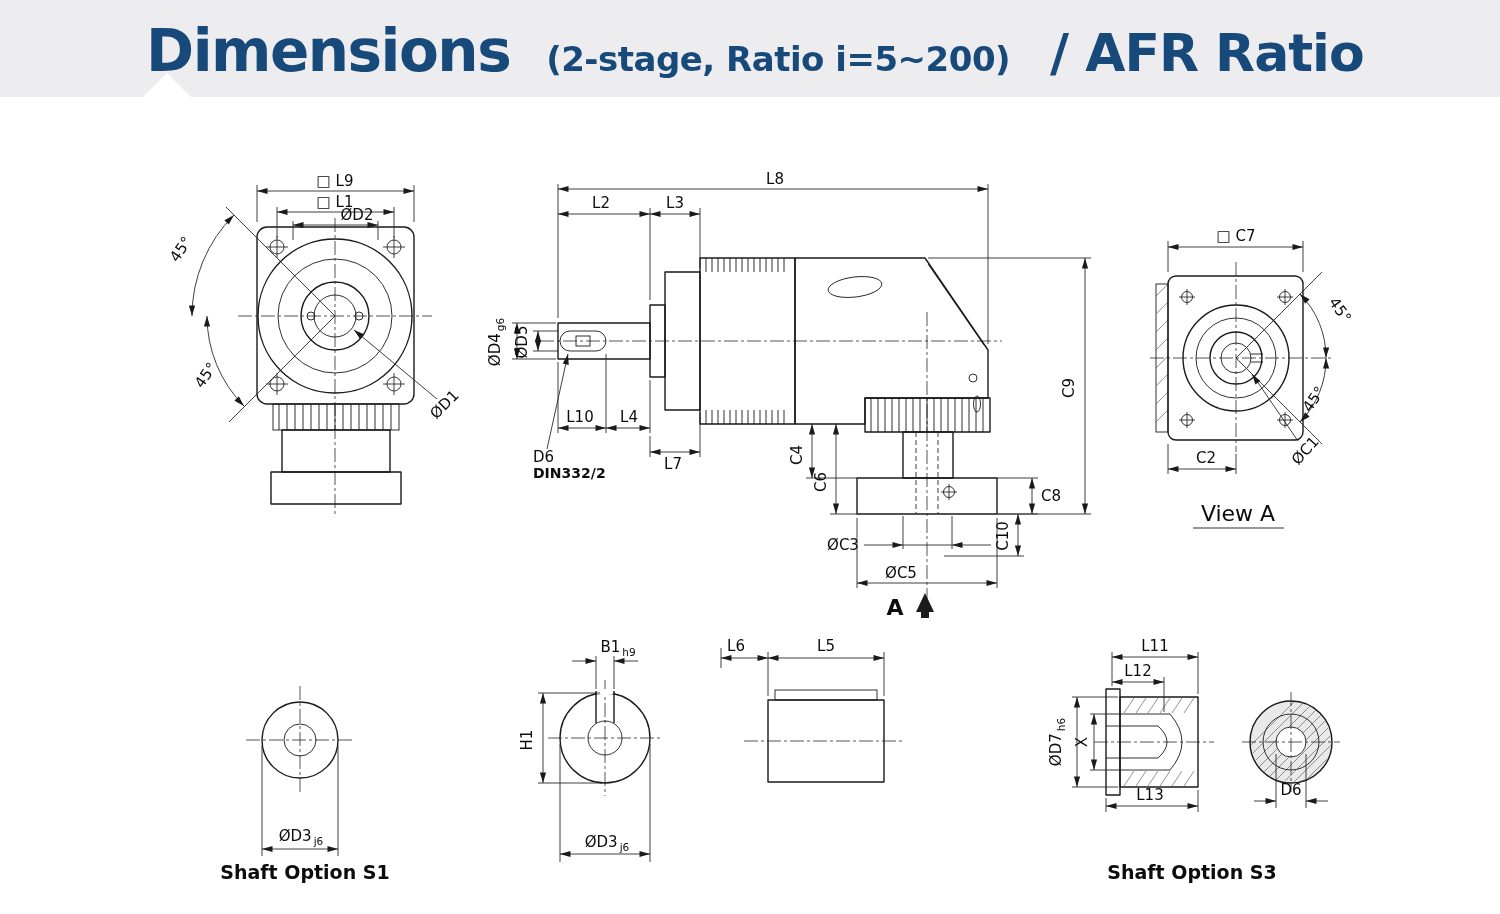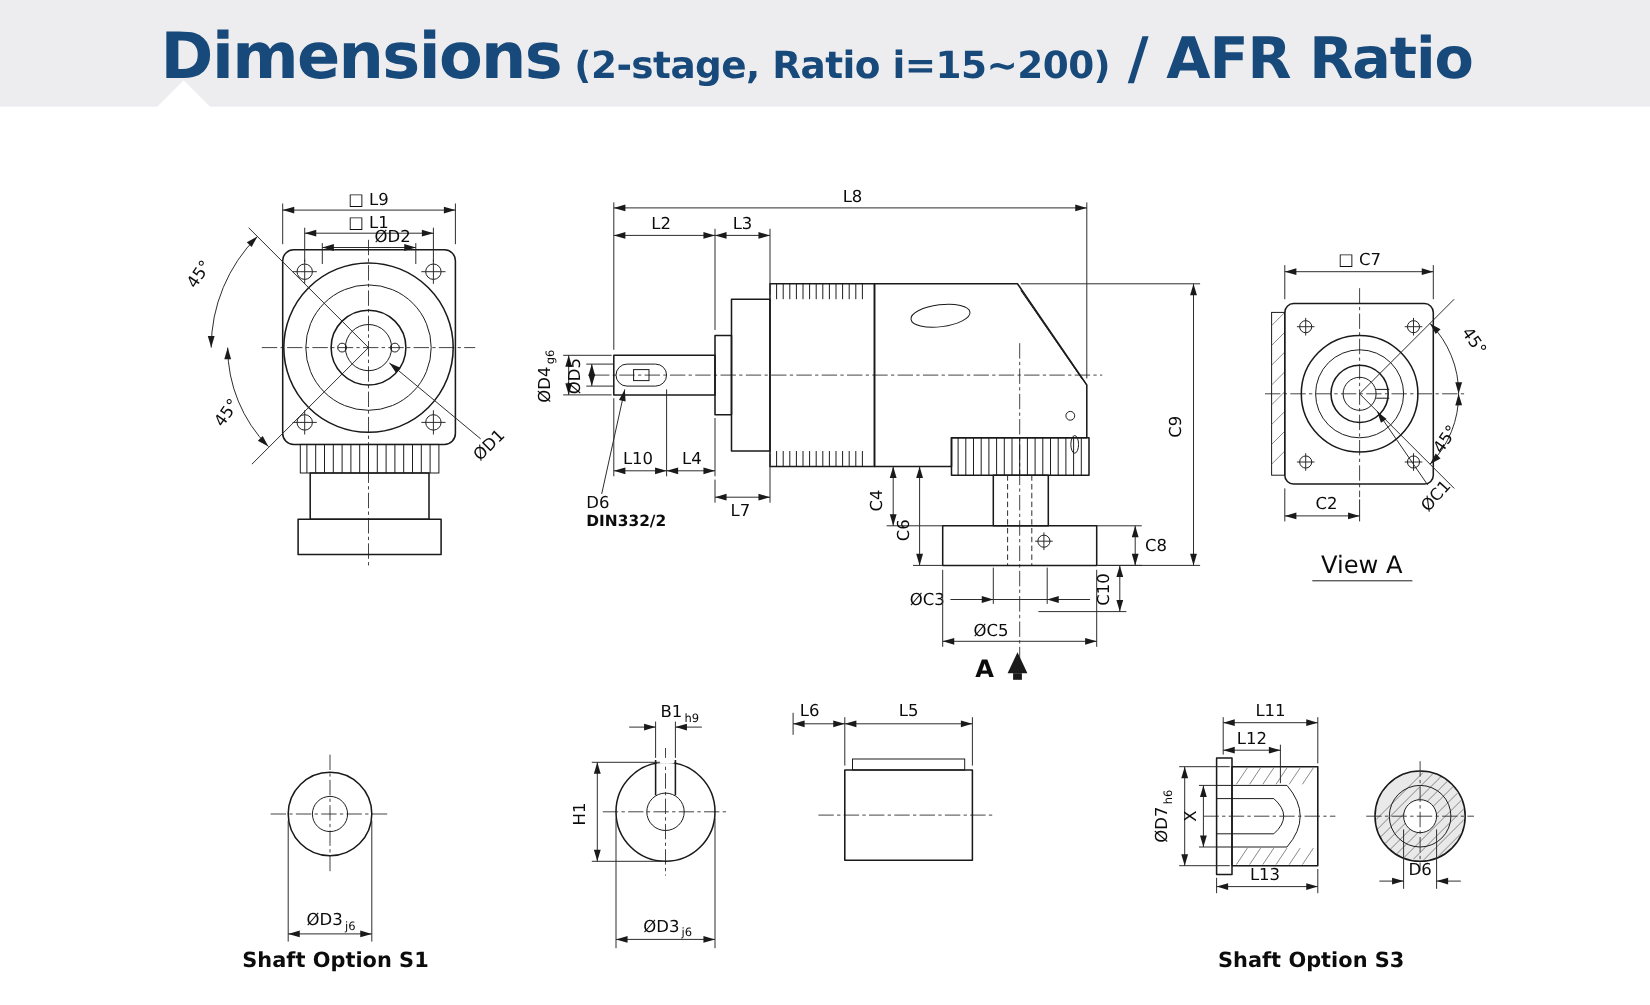--- a/index.html
+++ b/index.html
@@ -1,21 +1,21 @@
 <!DOCTYPE html>
 <html style="--c-title: #17497b; --c-band: #ededef;"><head>
 <meta charset="utf-8">
 <style>
   html,body{margin:0;padding:0;background:#fff;}
   body{width:1500px;height:914px;position:relative;overflow:hidden;
        font-family:"DejaVu Sans","Liberation Sans",sans-serif;}
   .page{position:absolute;inset:0;}
   .band{position:absolute;top:0;left:0;width:1500px;height:97px;background:var(--c-band,#ededef);}
   .notch{position:absolute;left:150px;top:80px;width:34px;height:34px;background:#fff;transform:rotate(45deg);}
-  .title{position:absolute;left:146px;bottom:12px;margin:0;display:flex;align-items:baseline;white-space:nowrap;}
+  .title{position:absolute;left:146px;bottom:12px;margin:0;display:flex;align-items:baseline;white-space:nowrap;gap:24px;}
   .title span{color:var(--c-title,#17497b);font-weight:bold;}
   .t-main{font-size:58px;letter-spacing:-1.5px;}
   .t-sub{font-size:34px;margin-left:12px;letter-spacing:-0.5px;}
   .t-series{font-size:52px;margin-left:16px;letter-spacing:-1px;}
   svg.canvas{position:absolute;top:0;left:0;}
   
   .out{fill:none;stroke:#1a1a1a;stroke-width:1.4;stroke-linejoin:round;}
   .thin{fill:none;stroke:#1a1a1a;stroke-width:0.9;}
   .dim{fill:none;stroke:#2a2a2a;stroke-width:0.9;}
   .cl{fill:none;stroke:#2a2a2a;stroke-width:0.8;stroke-dasharray:14 3 3 3;}
@@ -31,21 +31,21 @@
 </style>
 </head>
 <body>
 
 <div class="page">
 
   <header class="band">
     <div class="notch"></div>
     <h1 class="title">
       <span class="t-main">Dimensions</span>
-      <span class="t-sub">(2-stage, Ratio i=15~200)</span>
+      <span class="t-sub">(2-stage, Ratio i=5~200)</span>
       <span class="t-series">/ AFR Ratio</span>
     </h1>
   </header>
 
   <svg class="canvas" width="1500" height="914" viewBox="0 0 1500 914">
     <defs>
       <marker id="arr" viewBox="0 0 12 8" markerWidth="12" markerHeight="8" refX="11" refY="4" orient="auto-start-reverse" markerUnits="userSpaceOnUse">
         <path d="M0.5,0.9 L11,4 L0.5,7.1 Z" fill="#1a1a1a"></path>
       </marker>
       <clipPath id="s3clip">

